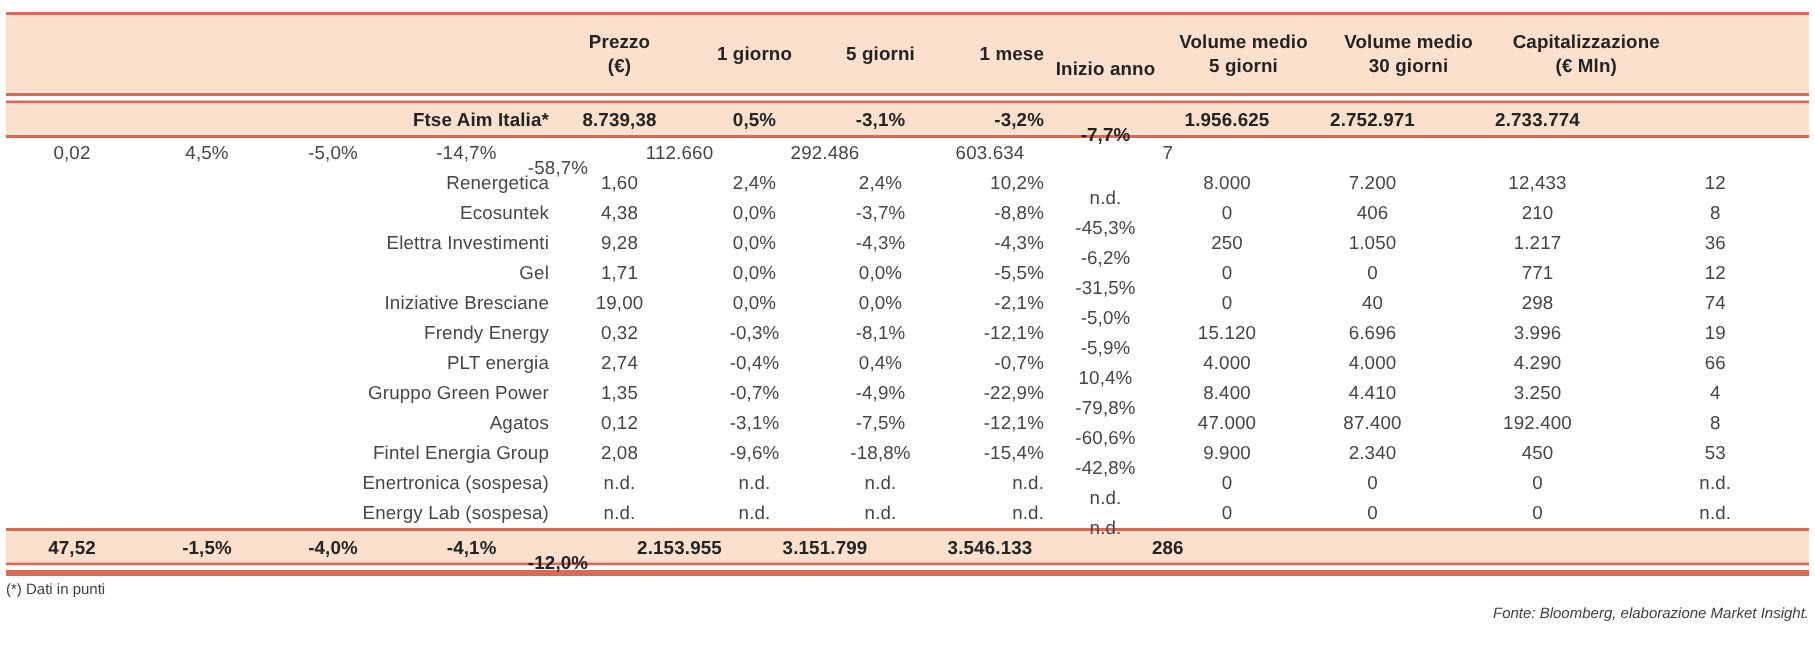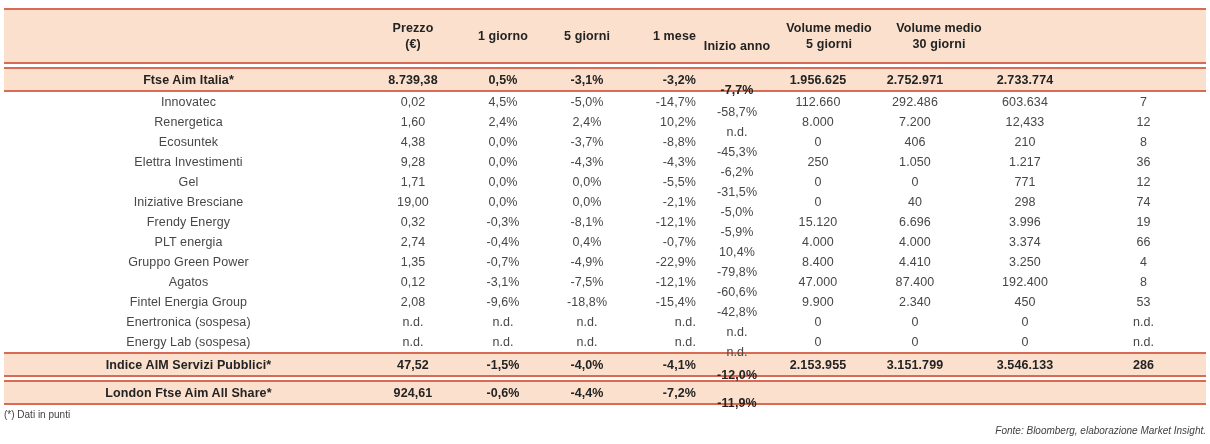--- a/index.html
+++ b/index.html
@@ -19,21 +19,21 @@
   .table{margin:0 4px;width:1202px;}
   .tline{height:2px;background:var(--accent);}
   .gap{height:3px;background:#ffffff;}
   .row{display:flex;align-items:center;}
   .header{height:52px;background:var(--band);font-weight:bold;color:var(--boldtext);}
   .header .cell{white-space:pre-line;line-height:1.3;font-size:12.5px;}
   .r{height:20px;background:#ffffff;}
   .band{height:21px;background:var(--band);}
   .bold{font-weight:bold;color:var(--boldtext);}
   .cell{font-size:12.5px;padding:0 3px;text-align:center;letter-spacing:0.1px;}
-  .c0{width:365px;text-align:center;padding-left:7px;}
+  .c0{width:365px;text-align:right;padding-left:7px;}
   .c1{width:88px;}
   .c2{width:92px;}
   .c3{width:76px;}
   .c4{width:74px;text-align:right;}
   .c5{width:76px;margin-top:20px;}
   .c6{width:86px;}
   .c7{width:108px;}
   .c8{width:112px;}
   .c9{width:125px;}
   .footer{
@@ -53,20 +53,22 @@
         <div class="cell c1">Prezzo
 (€)</div>
         <div class="cell c2">1 giorno</div>
         <div class="cell c3">5 giorni</div>
         <div class="cell c4">1 mese</div>
         <div class="cell c5">Inizio anno</div>
         <div class="cell c7">Volume medio
 5 giorni</div>
         <div class="cell c8">Volume medio
 30 giorni</div>
+        <div class="cell c9">Capitalizzazione
+(€ Mln)</div>
       </div>
     <div class="tline"></div>
     <div class="gap"></div>
     <div class="tline"></div>
     <div id="ftse-row-slot">
         <div class="row band bold">
           <div class="cell c0">Ftse Aim Italia*</div>
           <div class="cell c1">8.739,38</div>
           <div class="cell c2">0,5%</div>
           <div class="cell c3">-3,1%</div>
@@ -74,21 +76,20 @@
           <div class="cell c5">-7,7%</div>
           <div class="cell c6">1.956.625</div>
           <div class="cell c7">2.752.971</div>
           <div class="cell c8">2.733.774</div>
           <div class="cell c9"></div>
         </div>
       </div>
     <div class="tline"></div>
     <div id="company-rows">
         <div class="row r">
-          <div class="cell c0">Innovatec</div>
           <div class="cell c1">0,02</div>
           <div class="cell c2">4,5%</div>
           <div class="cell c3">-5,0%</div>
           <div class="cell c4">-14,7%</div>
           <div class="cell c5">-58,7%</div>
           <div class="cell c6">112.660</div>
           <div class="cell c7">292.486</div>
           <div class="cell c8">603.634</div>
           <div class="cell c9">7</div>
         </div>
@@ -166,21 +167,21 @@
         </div>
         <div class="row r">
           <div class="cell c0">PLT energia</div>
           <div class="cell c1">2,74</div>
           <div class="cell c2">-0,4%</div>
           <div class="cell c3">0,4%</div>
           <div class="cell c4">-0,7%</div>
           <div class="cell c5">10,4%</div>
           <div class="cell c6">4.000</div>
           <div class="cell c7">4.000</div>
-          <div class="cell c8">3.374</div>
+          <div class="cell c8">4.290</div>
           <div class="cell c9">66</div>
         </div>
         <div class="row r">
           <div class="cell c0">Gruppo Green Power</div>
           <div class="cell c1">1,35</div>
           <div class="cell c2">-0,7%</div>
           <div class="cell c3">-4,9%</div>
           <div class="cell c4">-22,9%</div>
           <div class="cell c5">-79,8%</div>
           <div class="cell c6">8.400</div>
@@ -233,48 +234,35 @@
           <div class="cell c5">n.d.</div>
           <div class="cell c6">0</div>
           <div class="cell c7">0</div>
           <div class="cell c8">0</div>
           <div class="cell c9">n.d.</div>
         </div>
       </div>
     <div class="tline"></div>
     <div id="servizi-row-slot">
         <div class="row band bold">
-          <div class="cell c0">Indice AIM Servizi Pubblici*</div>
           <div class="cell c1">47,52</div>
           <div class="cell c2">-1,5%</div>
           <div class="cell c3">-4,0%</div>
           <div class="cell c4">-4,1%</div>
           <div class="cell c5">-12,0%</div>
           <div class="cell c6">2.153.955</div>
           <div class="cell c7">3.151.799</div>
           <div class="cell c8">3.546.133</div>
           <div class="cell c9">286</div>
         </div>
       </div>
     <div class="tline"></div>
     <div class="gap"></div>
     <div class="tline"></div>
     <div id="london-rows">
-        <div class="row band bold">
-          <div class="cell c0">London Ftse Aim All Share*</div>
-          <div class="cell c1">924,61</div>
-          <div class="cell c2">-0,6%</div>
-          <div class="cell c3">-4,4%</div>
-          <div class="cell c4">-7,2%</div>
-          <div class="cell c5">-11,9%</div>
-          <div class="cell c6"></div>
-          <div class="cell c7"></div>
-          <div class="cell c8"></div>
-          <div class="cell c9"></div>
-        </div>
       </div>
     <div class="tline"></div>
   </div>
   <div class="footer">
     <span>(*) Dati in punti</span>
     <span class="source">Fonte: Bloomberg, elaborazione Market Insight.</span>
   </div>
 </div>
 
 </body></html>

